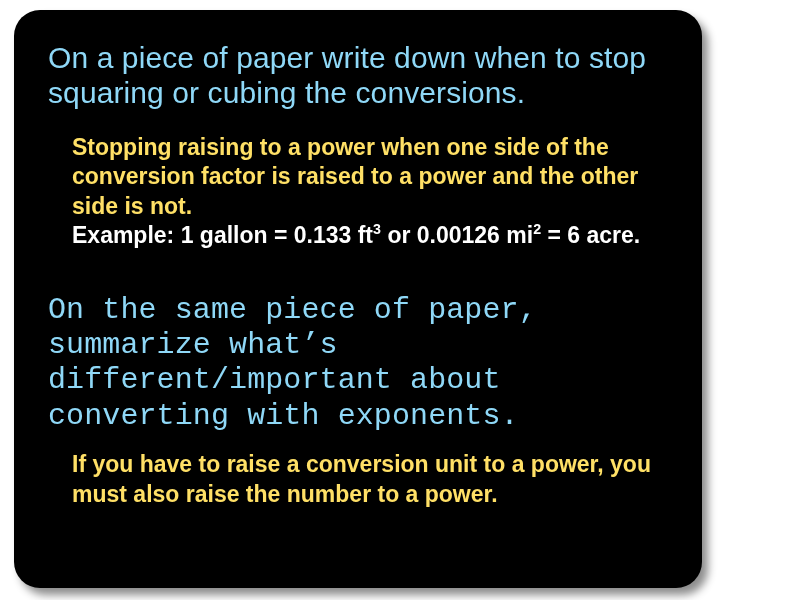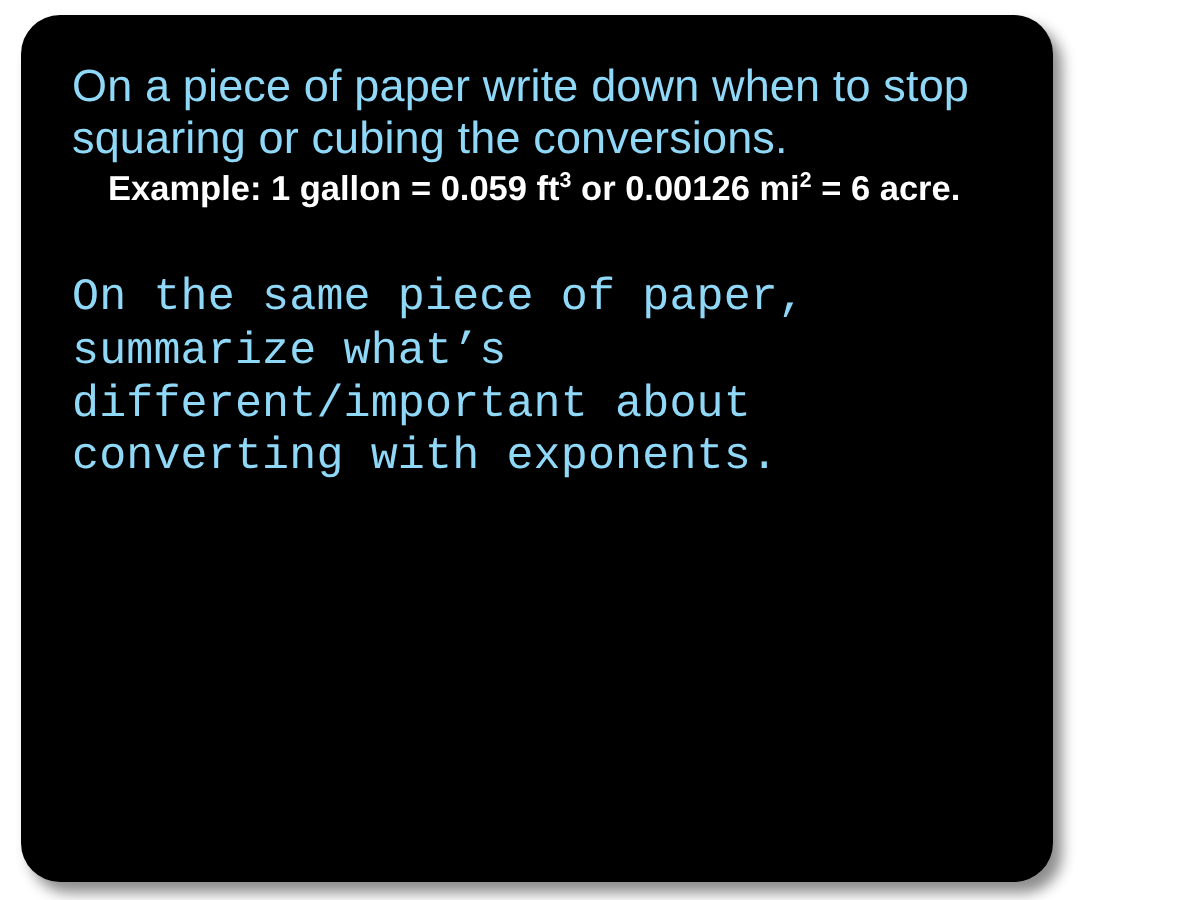--- a/index.html
+++ b/index.html
@@ -64,23 +64,25 @@
   .u { }
 </style>
 </head>
 <body>
 
 <div id="slide">
   <div class="content">
 
     <p class="heading heading-1">On a piece of paper write down when to stop squaring or cubing the conversions.</p>
 
+    <p class="body body-block-1">Stopping raising to a power when one side of the conversion factor is raised to a power and the other side is not.</p>
 
-    <p class="example"><span>Example: 1 gallon = 0.059 ft</span><sup>3</sup> <span class="u">or</span> <span>0.00126 mi</span><sup>2</sup> <span>= 6 acre.</span></p>
+    <p class="example"><span>Example: 1 gallon = 0.133 ft</span><sup>3</sup> <span class="u">or</span> <span>0.00126 mi</span><sup>2</sup> <span>= 6 acre.</span></p>
 
     <div class="gap-between"></div>
 
     <p class="heading heading-2">On the same piece of paper, summarize what’s different/important about converting with exponents.</p>
 
+    <p class="body body-block-2">If you have to raise a conversion unit to a power, you must also raise the number to a power.</p>
 
 
   </div>
 </div>
 
 </body></html>

